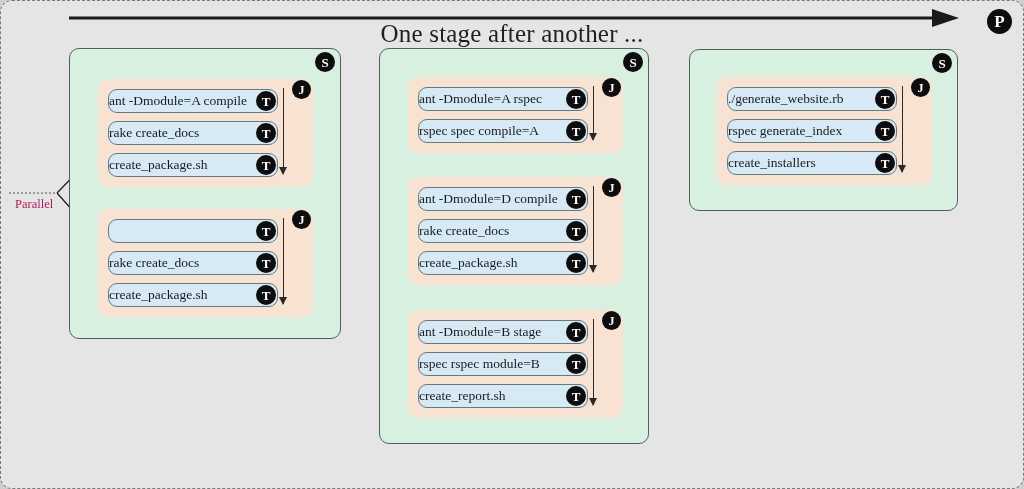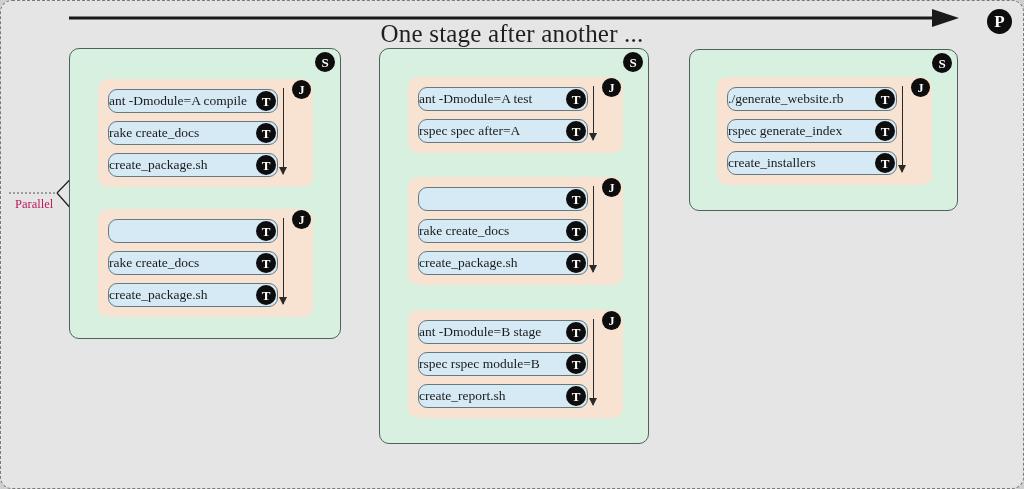--- a/index.html
+++ b/index.html
@@ -151,33 +151,34 @@
     </div>
   </div>
 
   <div class="stage stage-2">
     <div class="badge s-badge">S</div>
 
     <div class="job" style="left:28px; top:28px;">
       <div class="badge j-badge">J</div>
       <div class="job-arrow"></div>
       <div class="task">
-        <span>ant -Dmodule=A test</span>
-        <span class="badge t-badge">T</span>
-      </div>
-      <div class="task">
-        <span>rspec spec after=A</span>
+        <span>ant -Dmodule=A rspec</span>
+        <span class="badge t-badge">T</span>
+      </div>
+      <div class="task">
+        <span>rspec spec compile=A</span>
         <span class="badge t-badge">T</span>
       </div>
     </div>
 
     <div class="job" style="left:28px; top:128px;">
       <div class="badge j-badge">J</div>
       <div class="job-arrow"></div>
       <div class="task">
+        <span>ant -Dmodule=D compile</span>
         <span class="badge t-badge">T</span>
       </div>
       <div class="task">
         <span>rake create_docs</span>
         <span class="badge t-badge">T</span>
       </div>
       <div class="task">
         <span>create_package.sh</span>
         <span class="badge t-badge">T</span>
       </div>

